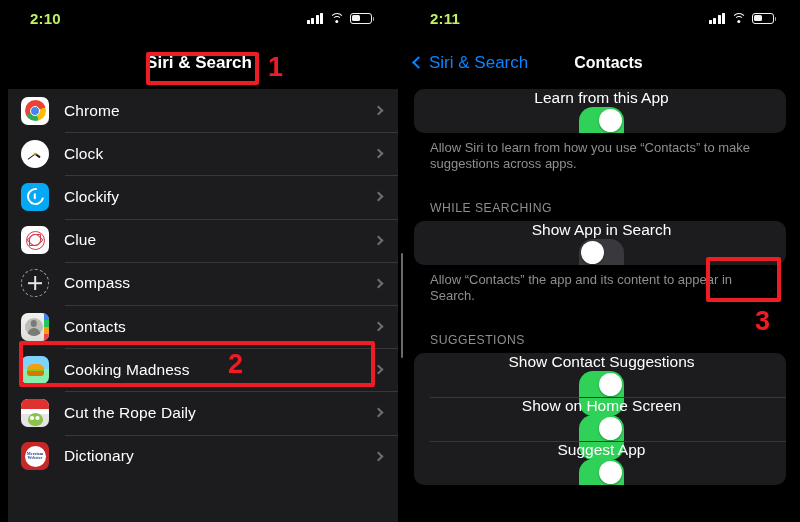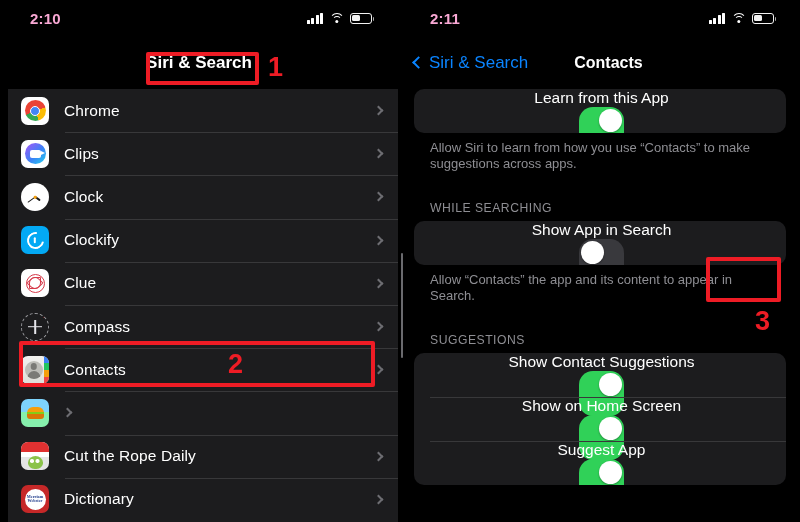--- a/index.html
+++ b/index.html
@@ -16,21 +16,21 @@
   .panel-left  { left: 0;   width: 398px; background: #000; }
   .panel-right { left: 400px; width: 400px; background: #000; }
   .panel-divider { position:absolute; left:398px; top:0; width:2px; height:522px; background:#000; }
 
   
   .statusbar {
     position: relative; height: 36px;
     display: flex; align-items: center; justify-content: space-between;
     padding: 0 26px 0 30px;
   }
-  .sb-time { color:#f9a8d4; font-size:15px; font-weight:600; letter-spacing:.2px; }
+  .sb-time { color:#bef264; font-size:15px; font-weight:600; letter-spacing:.2px; }
   .sb-right { display:flex; align-items:center; gap:6px; }
   .sig { display:flex; align-items:flex-end; gap:1.5px; height:11px; }
   .sig i { display:block; width:3px; background:#fff; border-radius:.5px; }
   .sig i:nth-child(1){height:4px}
   .sig i:nth-child(2){height:6px}
   .sig i:nth-child(3){height:8.5px}
   .sig i:nth-child(4){height:11px}
   .wifi { position:relative; width:15px; height:11px; }
   .wifi span { position:absolute; left:50%; border:1.6px solid #fff; border-bottom-color:transparent;
                border-left-color:transparent; border-right-color:transparent; border-radius:50%;
@@ -174,29 +174,20 @@
     <div class="list-wrap">
 
       <div class="row">
         <div class="row-icon ic-chrome">
             <div class="ring"></div>
           </div>
         <div class="row-label">Chrome</div>
         <div class="chev"></div>
       </div>
 
-      <div class="row">
-        <div class="row-icon ic-clips">
-            <div class="bl">
-              <div class="cam"></div>
-            </div>
-          </div>
-        <div class="row-label">Clips</div>
-        <div class="chev"></div>
-      </div>
 
       <div class="row">
         <div class="row-icon ic-clock">
           <div class="face">
               <div class="h"></div>
               <div class="m"></div>
               <div class="pin"></div>
             </div>
         </div>
         <div class="row-label">Clock</div>
@@ -239,20 +230,21 @@
             </div>
         </div>
         <div class="row-label">Contacts</div>
         <div class="chev"></div>
       </div>
 
       <div class="row">
         <div class="row-icon ic-cooking">
             <div class="burger"></div>
           </div>
+        <div class="row-label">Cooking Madness</div>
         <div class="chev"></div>
       </div>
 
       <div class="row">
         <div class="row-icon ic-rope">
             <div class="top"></div>
             <div class="om"></div>
           </div>
         <div class="row-label">Cut the Rope Daily</div>
         <div class="chev"></div>

